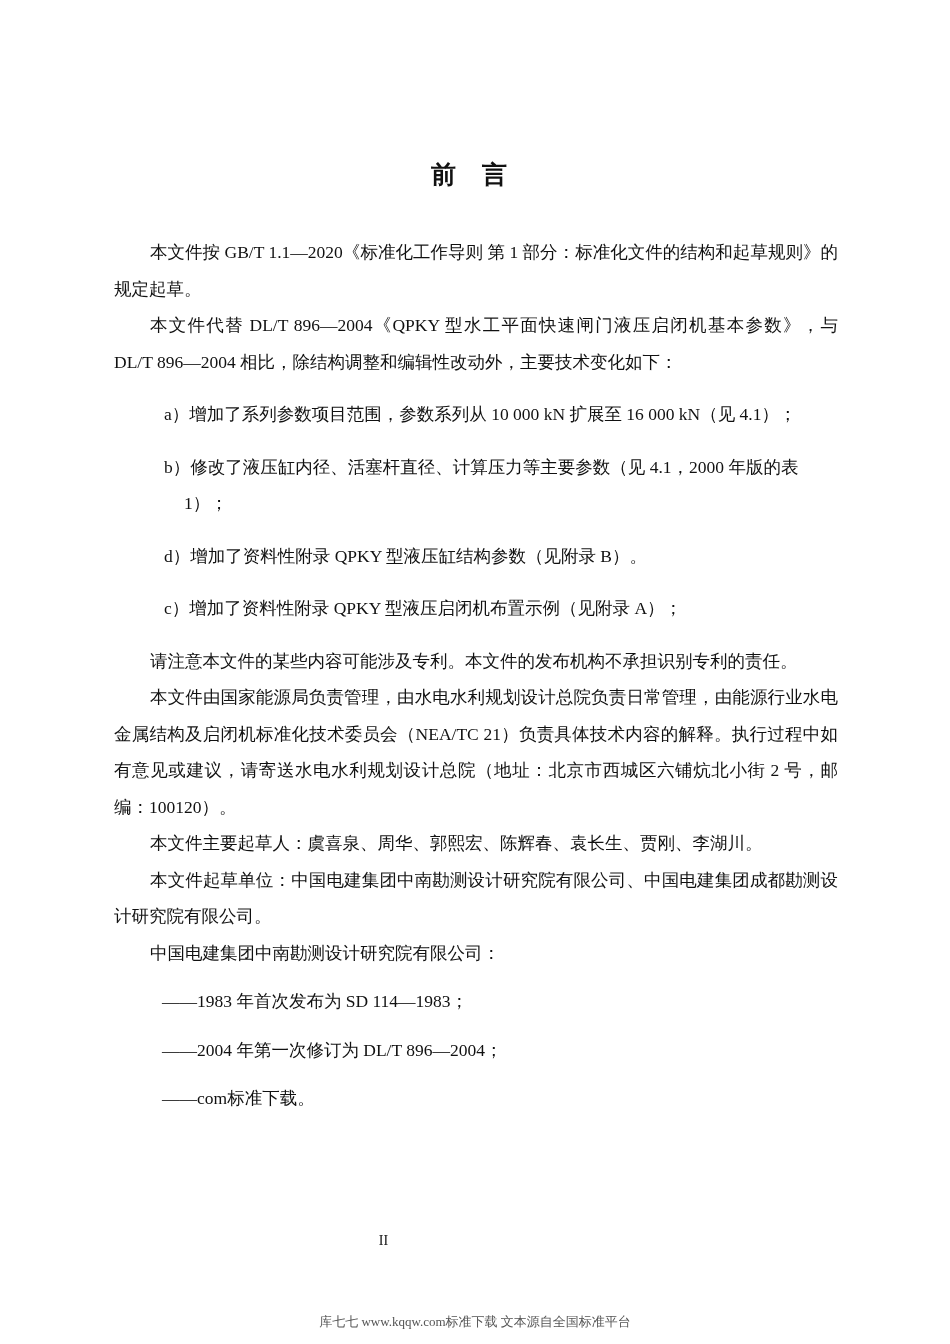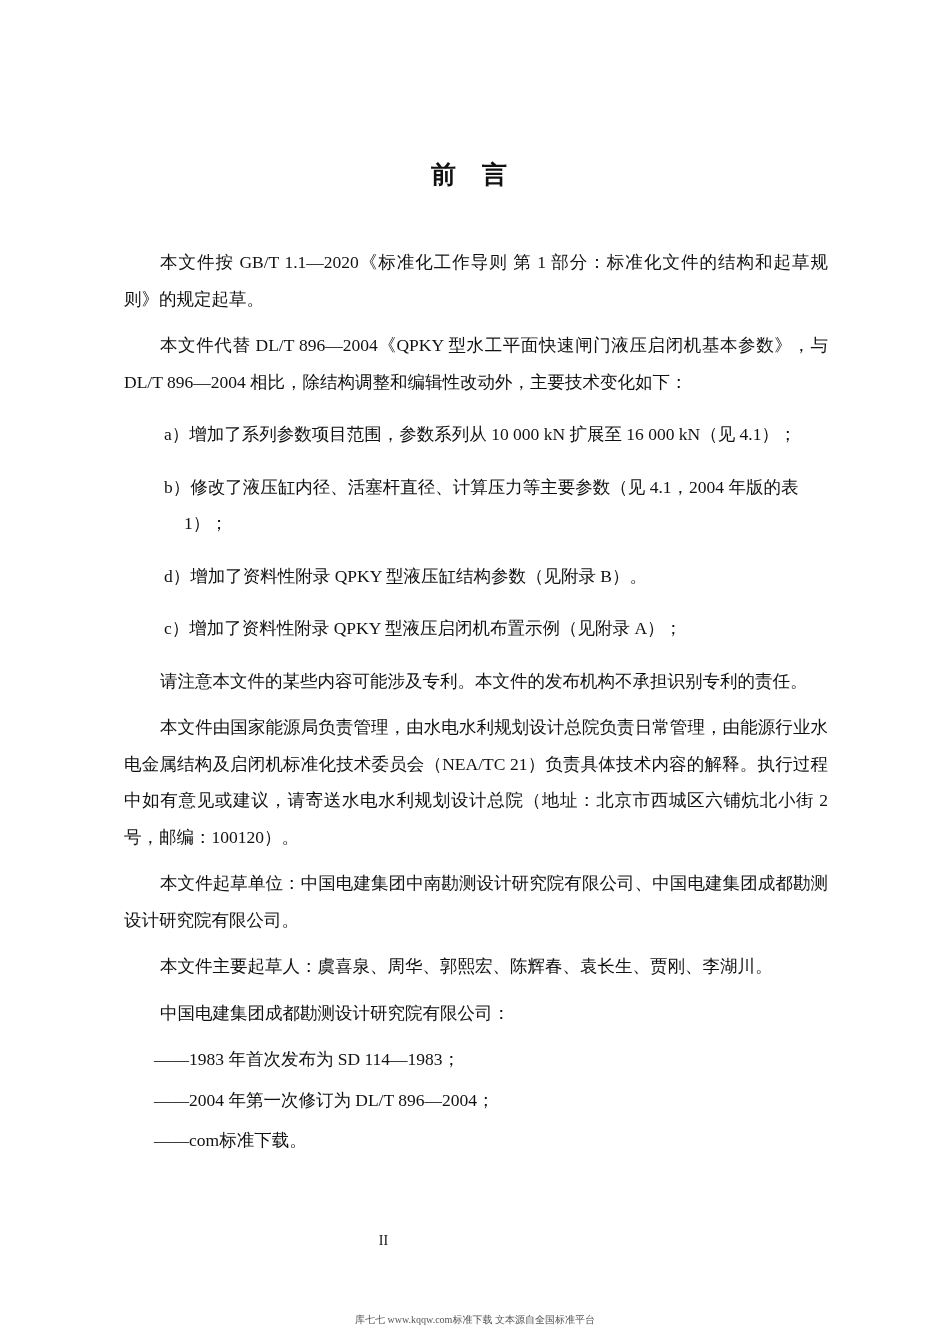--- a/index.html
+++ b/index.html
@@ -11,49 +11,49 @@
     .page-title {
       position: absolute; top: 158px; left: 0; width: 950px;
       text-align: center; font-size: 25px; font-weight: bold;
       letter-spacing: 26px; padding-left: 14px; box-sizing: border-box;
       font-family: "DejaVu Sans", "Liberation Sans", sans-serif;
     }
     .body-text {
       position: absolute; top: 234px; left: 114px; width: 724px;
       font-size: 17.5px; line-height: 36.5px;
     }
-    .para { margin: 10px; text-indent: 36px; text-align: justify; }
+    .para { margin: 0; text-indent: 36px; text-align: justify; }
     .list-item { margin: 16px; padding-left: 54px; text-indent: -20px; }
-    .dash-item { margin: 4px; padding-left: 36px; }
+    .dash-item { margin: 12px; padding-left: 36px; }
     .page-number {
       position: absolute; top: 1233px; left: 0; width: 767px;
       text-align: center; font-size: 14px;
     }
     .footer-note {
       position: absolute; top: 1313px; left: 0; width: 950px;
-      text-align: center; font-size: 10px; color: #555555;
+      text-align: center; font-size: 13px; color: #555555;
     }
   </style>
 </head>
 <body>
 
 <div class="page-title">前言</div>
 
 <div class="body-text">
   <p class="para">本文件按 GB/T  1.1—2020《标准化工作导则  第 1 部分：标准化文件的结构和起草规则》的规定起草。</p>
   <p class="para">本文件代替 DL/T 896—2004《QPKY 型水工平面快速闸门液压启闭机基本参数》，与 DL/T 896—2004 相比，除结构调整和编辑性改动外，主要技术变化如下：</p>
   <p class="list-item">a）增加了系列参数项目范围，参数系列从 10 000 kN 扩展至 16 000 kN（见 4.1）；</p>
-  <p class="list-item">b）修改了液压缸内径、活塞杆直径、计算压力等主要参数（见 4.1，2004 年版的表 1）；</p>
+  <p class="list-item">b）修改了液压缸内径、活塞杆直径、计算压力等主要参数（见 4.1，2000 年版的表 1）；</p>
   <p class="list-item">d）增加了资料性附录 QPKY 型液压缸结构参数（见附录 B）。</p>
   <p class="list-item">c）增加了资料性附录 QPKY 型液压启闭机布置示例（见附录 A）；</p>
   <p class="para">请注意本文件的某些内容可能涉及专利。本文件的发布机构不承担识别专利的责任。</p>
   <p class="para">本文件由国家能源局负责管理，由水电水利规划设计总院负责日常管理，由能源行业水电金属结构及启闭机标准化技术委员会（NEA/TC 21）负责具体技术内容的解释。执行过程中如有意见或建议，请寄送水电水利规划设计总院（地址：北京市西城区六铺炕北小街 2 号，邮编：100120）。</p>
+  <p class="para">本文件主要起草人：虞喜泉、周华、郭熙宏、陈辉春、袁长生、贾刚、李湖川。</p>
   <p class="para">本文件起草单位：中国电建集团中南勘测设计研究院有限公司、中国电建集团成都勘测设计研究院有限公司。</p>
-  <p class="para">本文件主要起草人：虞喜泉、周华、郭熙宏、陈辉春、袁长生、贾刚、李湖川。</p>
-  <p class="para">中国电建集团成都勘测设计研究院有限公司：</p>
+  <p class="para">中国电建集团中南勘测设计研究院有限公司：</p>
   <p class="dash-item">——1983 年首次发布为 SD 114—1983；</p>
   <p class="dash-item">——2004 年第一次修订为 DL/T 896—2004；</p>
   <p class="dash-item">——com标准下载。</p>
 </div>
 
 <div class="page-number">II</div>
 
 <div class="footer-note">库七七 www.kqqw.com标准下载  文本源自全国标准平台</div>
 
 </body></html>

